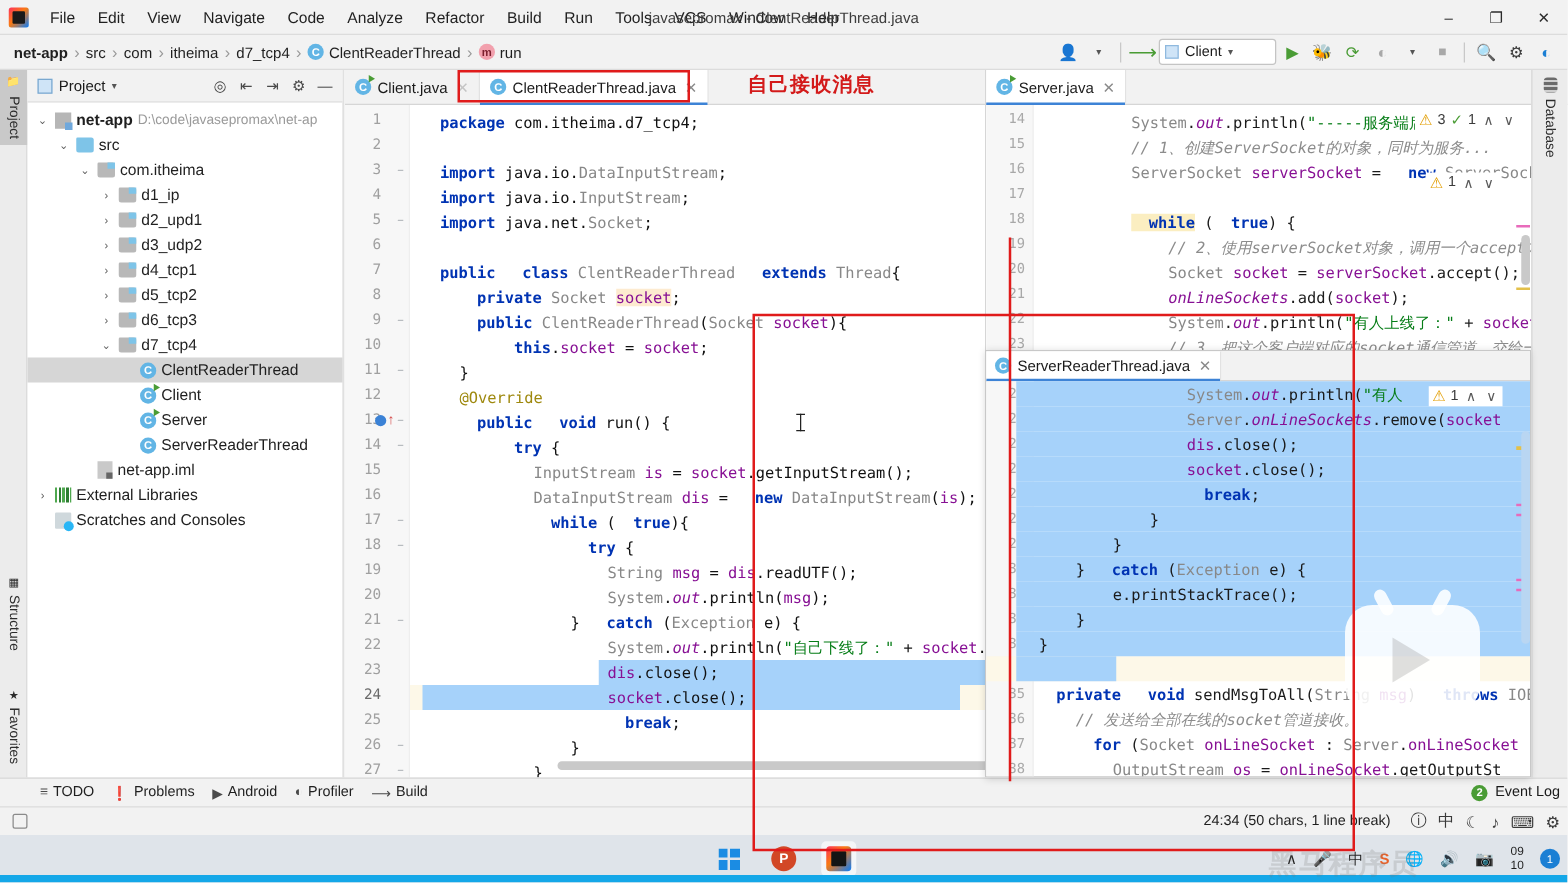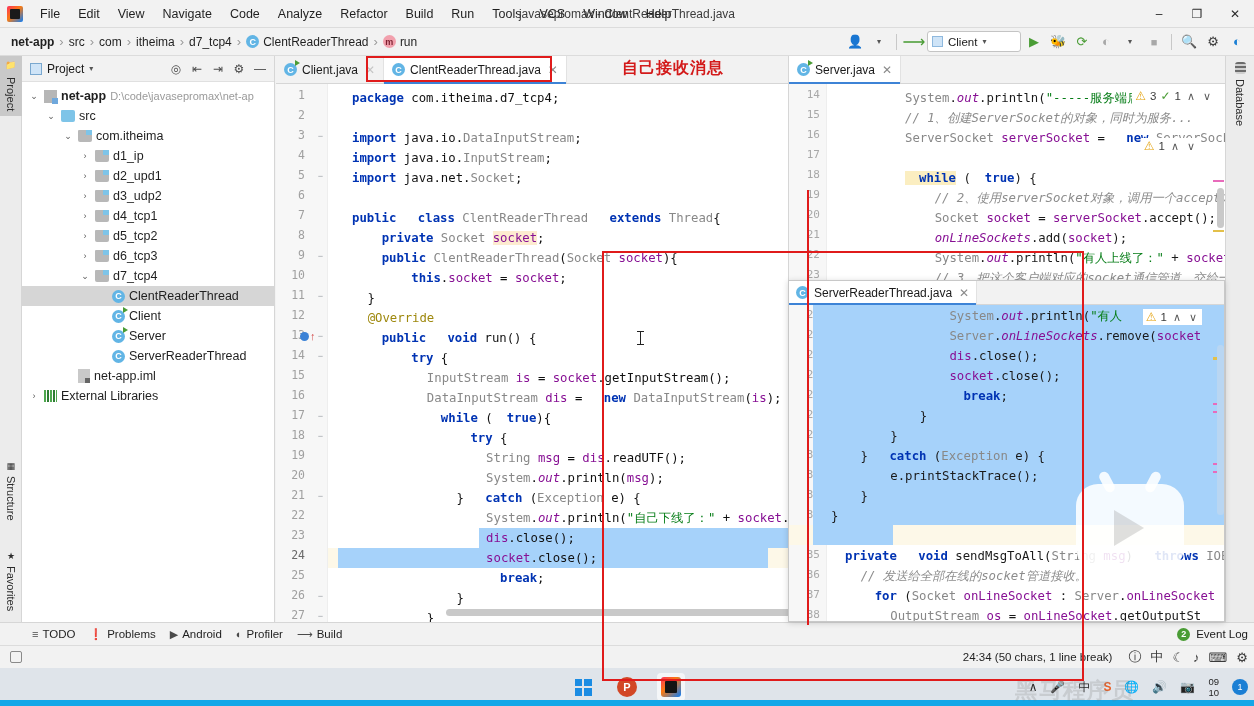--- a/index.html
+++ b/index.html
@@ -170,21 +170,21 @@
   .etab.active { background: #fff; }
   .etab.active::after{
     content:""; position:absolute; left:0; right:0; bottom:-1px; height:2px; background:#3d83d6;
   }
   .tabclose { color:#8a8a8a; font-size:12px; margin-left:2px; }
   .tabclose.dim { color:#c4c4c4; }
 
   .cn-annot {
     position: absolute; left: 322px; top: 2px;
     color: #d31a1a; font-size: 16px; font-weight: bold;
-    font-family: Liberation Serif, serif; letter-spacing: 1px; margin-left: 24px;
+    font-family: Liberation Serif, serif; letter-spacing: 1px;
   }
   .red-tab-box {
     position: absolute; left: 90px; top: 0px; width: 186px; height: 26px;
     border: 2px solid #e01b1b; pointer-events: none;
   }
 
   .code-wrap {
     position: absolute; left: 0; top: 28px; width: 978px; height: 538px;
     background: #ffffff; overflow: hidden;
   }
@@ -602,20 +602,25 @@
         </div>
         <div class="tnode" style="padding-left: 40px;">
           <span class="arrow blank">&gt;</span>
           <span class="iml-ic"></span>
           <span class="tlabel">net-app.iml</span>
         </div>
         <div class="tnode" style="padding-left: 6px;">
           <span class="arrow">›</span>
           <span class="lib-ic"></span>
           <span class="tlabel">External Libraries</span>
+        </div>
+        <div class="tnode" style="padding-left: 6px;">
+          <span class="arrow blank">&gt;</span>
+          <span class="scratch-ic"></span>
+          <span class="tlabel">Scratches and Consoles</span>
         </div>
       </div>
   </div>
 
   <div class="editor-area">
     <div class="tabstrip">
       <div class="etab">
         <span class="cls-ic runnable">C</span>
         <span>Client.java</span>
         <span class="tabclose dim">✕</span>

